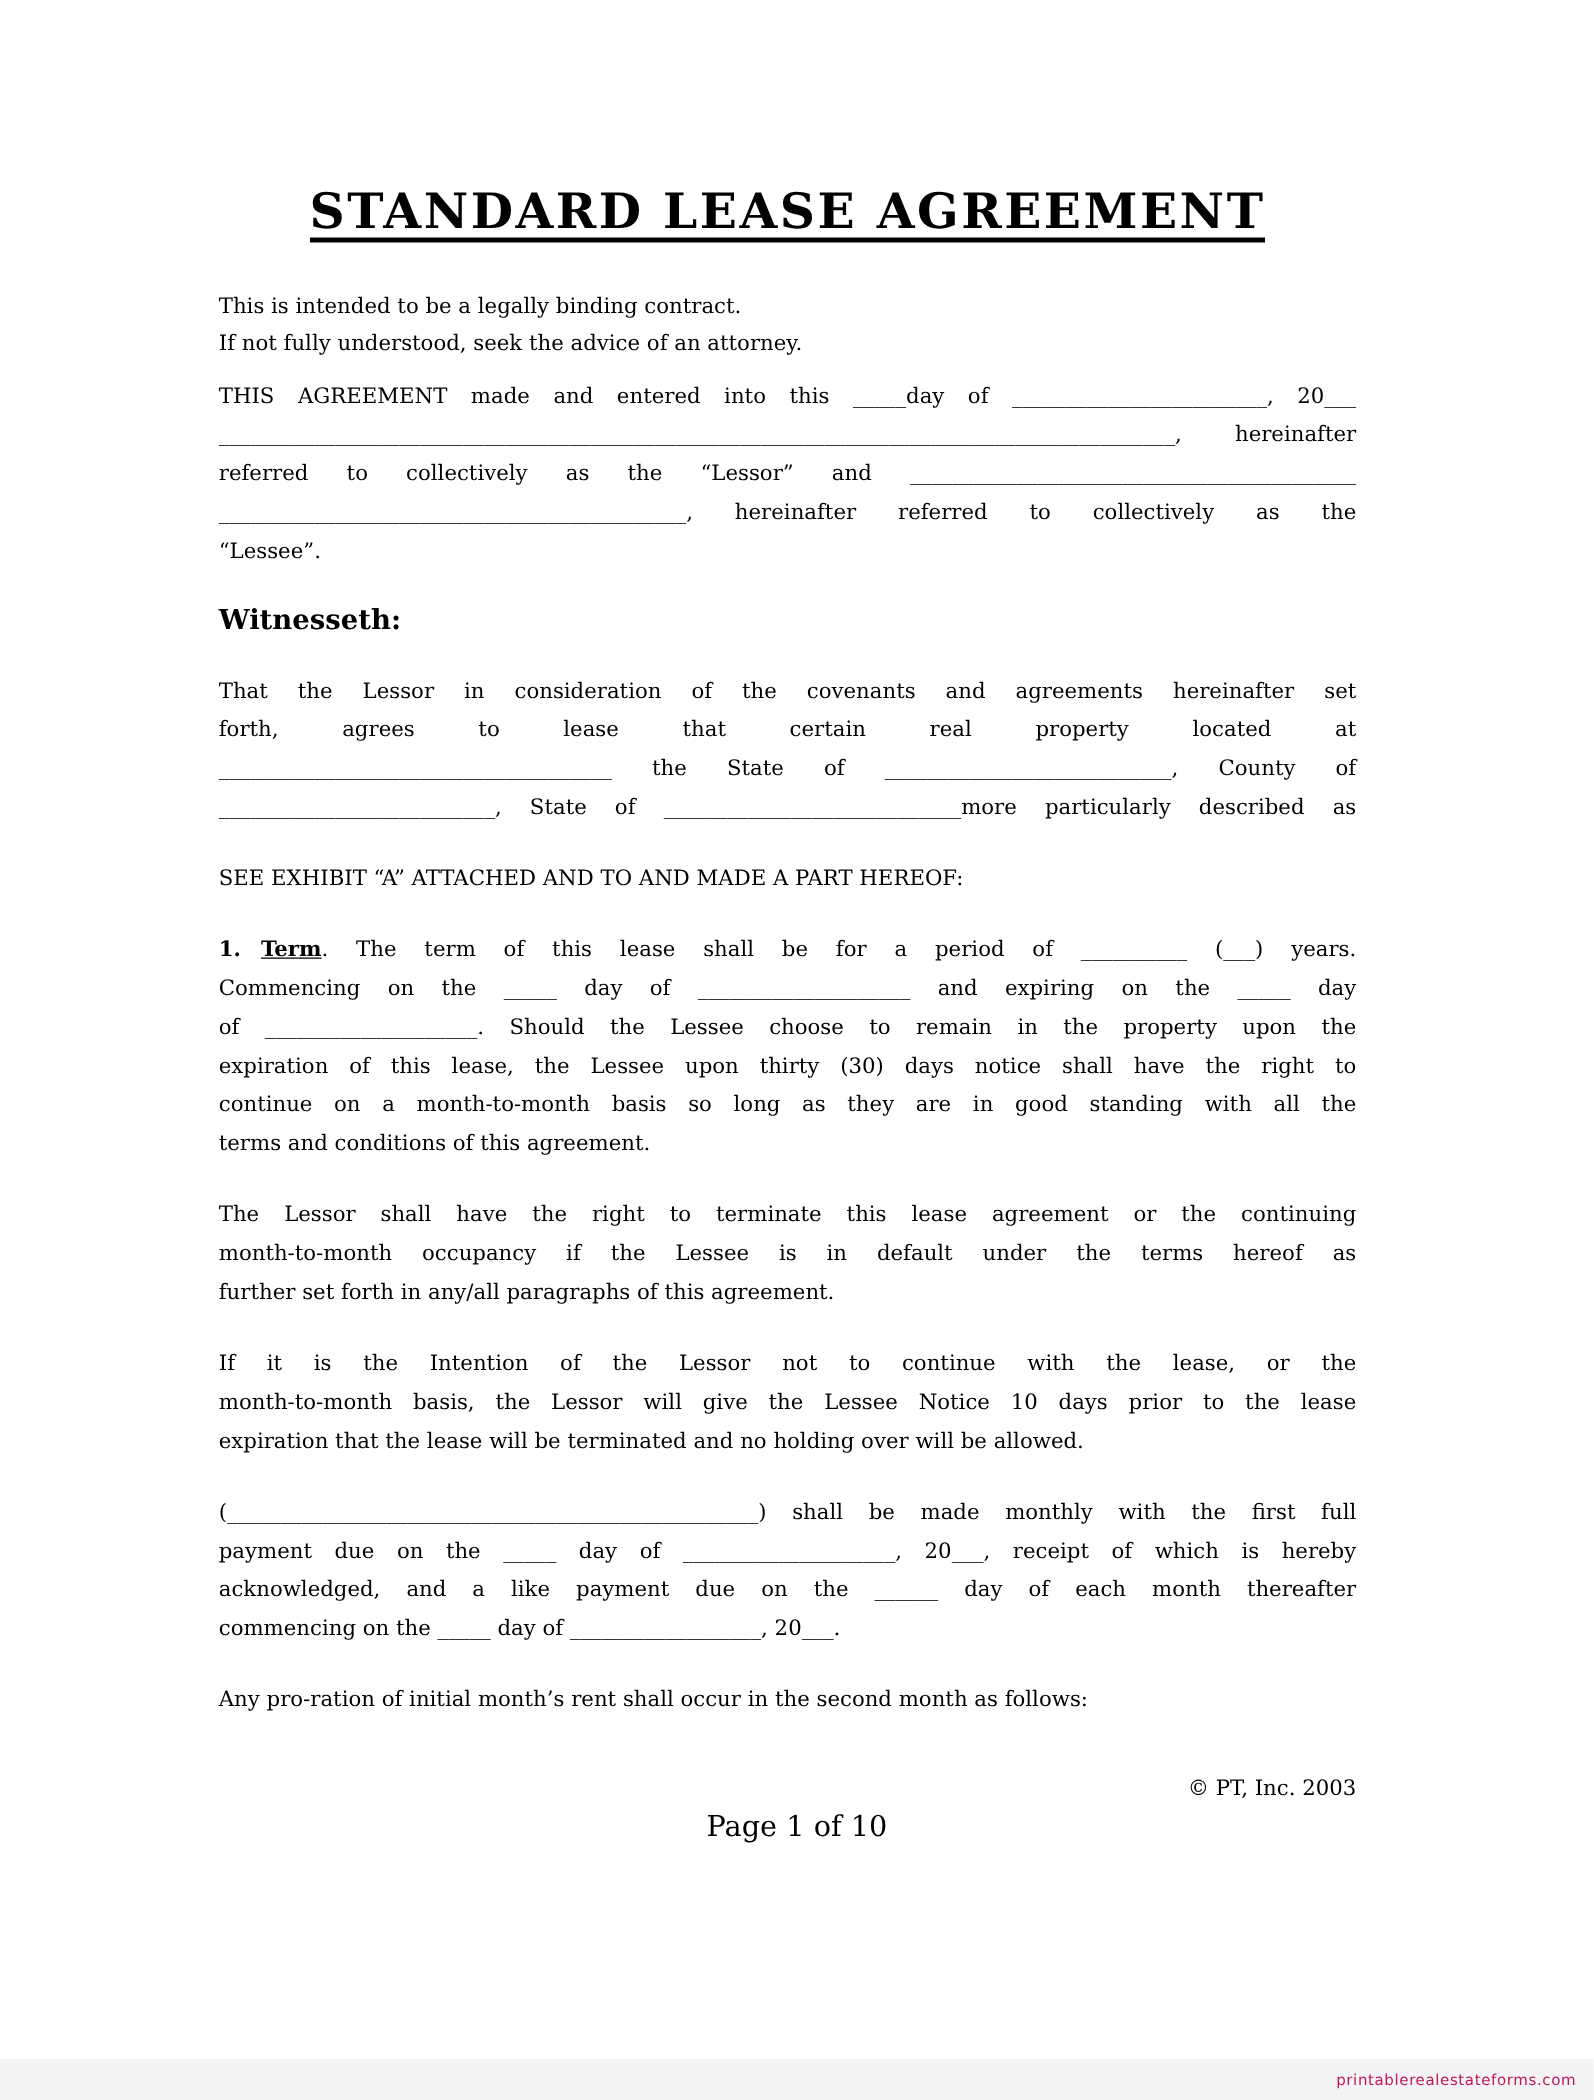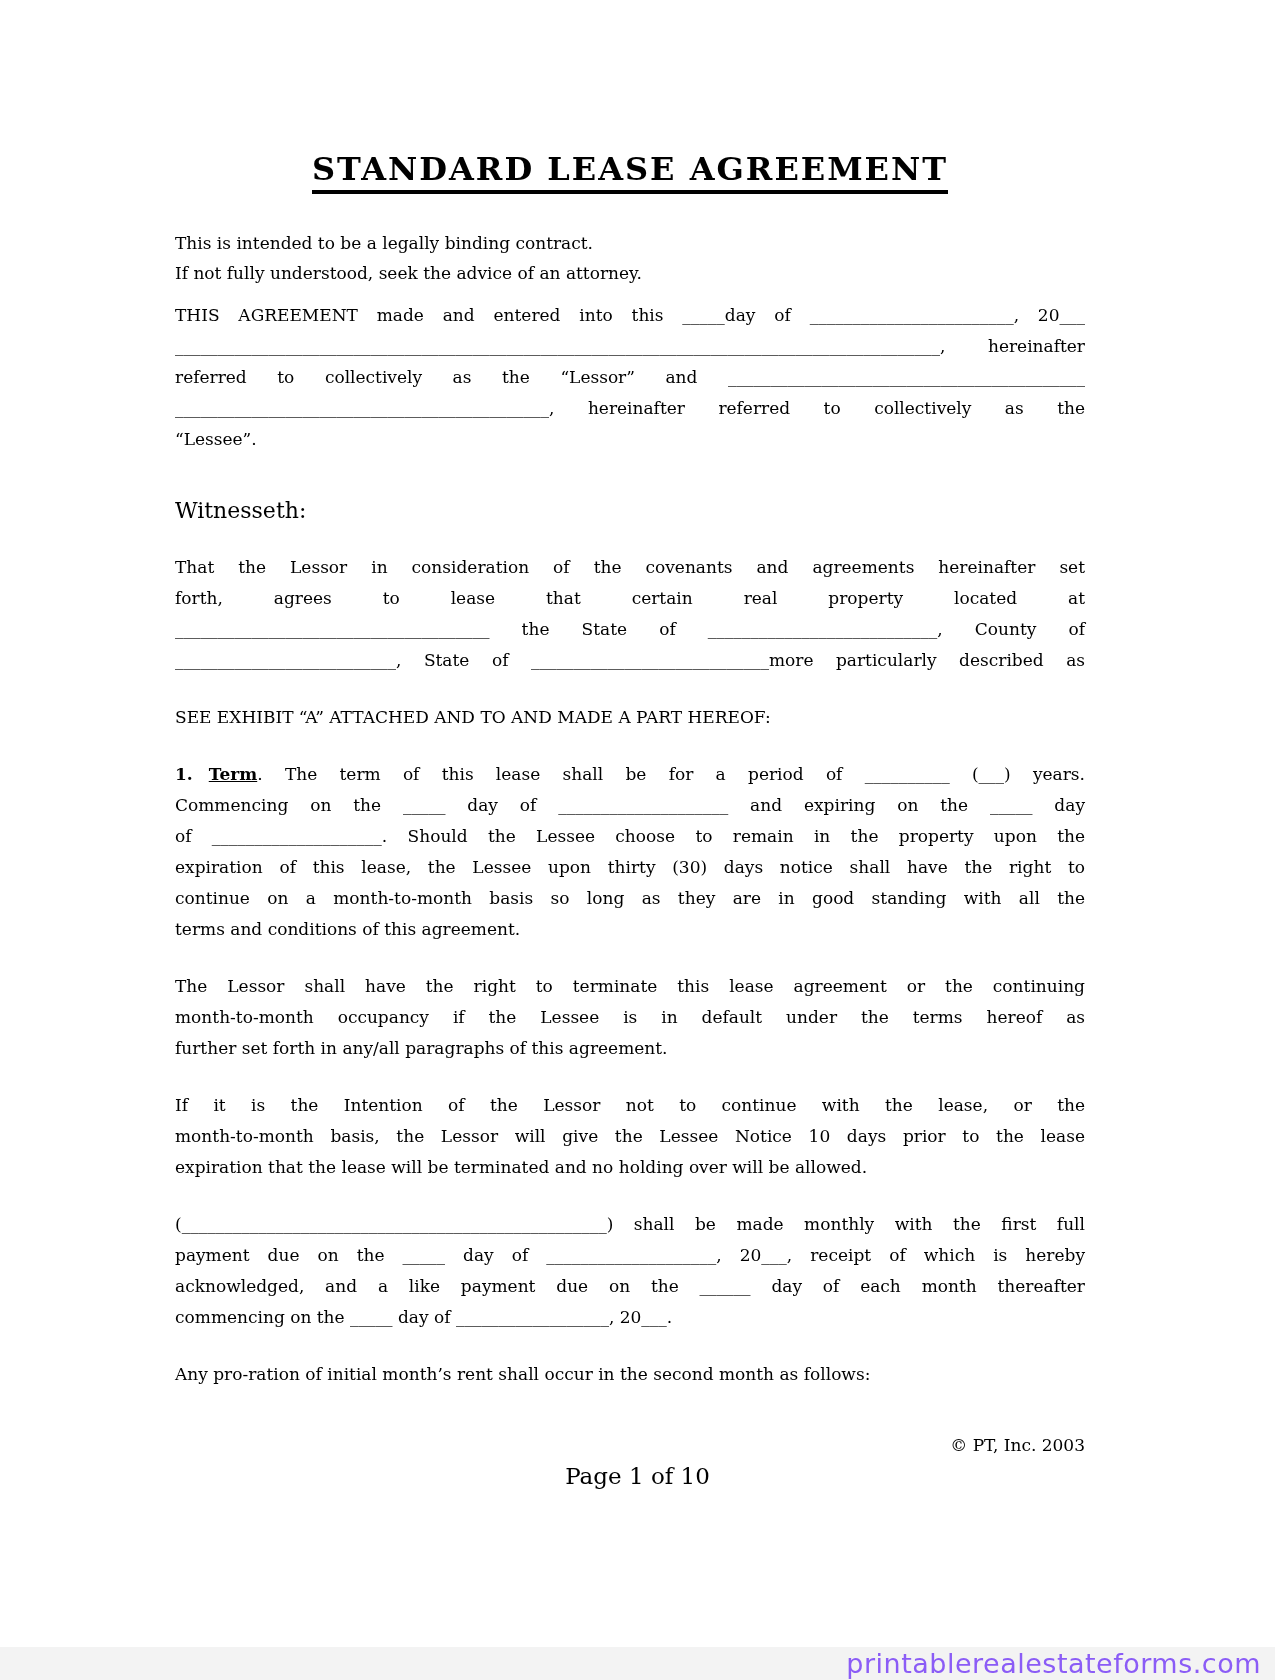--- a/index.html
+++ b/index.html
@@ -19,58 +19,58 @@
     font-size: 17px;
     line-height: 31px;
   }
   .title {
     margin-top: 150px;
     text-align: center;
     line-height: 38px;
   }
   .title-text {
     display: inline-block;
-    font-size: 32px;
+    font-size: 39px;
     font-weight: bold;
     letter-spacing: 2px;
     border-bottom: 4px solid #000;
     padding-bottom: 2px;
   }
   .subtitle { margin-top: 34px; text-align: left; line-height: 30px; }
   .para { margin-top: 26px; }
   .opening { margin-top: 12px; }
   .jl { text-align: justify; text-align-last: justify; }
   .ll { text-align: left; }
   .witnesseth {
-    margin-top: 40px;
+    margin-top: 24px;
     font-size: 22px;
-    font-weight: normal;
+    font-weight: bold;
     line-height: 31px;
   }
   .cnum { font-weight: bold; margin-right: 16px; }
   .clabel { font-weight: bold; text-decoration: underline; }
   .copyright { margin-top: 40px; text-align: right; }
   .pagenum { width: 1275px; text-align: center; font-size: 23px; line-height: 31px;
              font-family: "DejaVu Serif", "Liberation Serif", serif; }
   .watermark-bar {
     position: absolute;
     left: 0; right: 0; bottom: 0;
     height: 33px;
     background: #f3f3f3;
     display: flex;
     align-items: center;
     justify-content: flex-end;
     padding-right: 14px;
     box-sizing: border-box;
   }
   .watermark-text {
     font-family: "DejaVu Sans", "Liberation Sans", sans-serif;
-    font-size: 27px;
+    font-size: 12px;
     letter-spacing: 0.5px;
-    color: #8b5cf6;
+    color: #be185d;
   }
 </style>
 </head>
 <body>
 
 <div class="page">
   <div class="content">
 
     <div class="title">
       <span class="title-text">STANDARD LEASE AGREEMENT</span>

